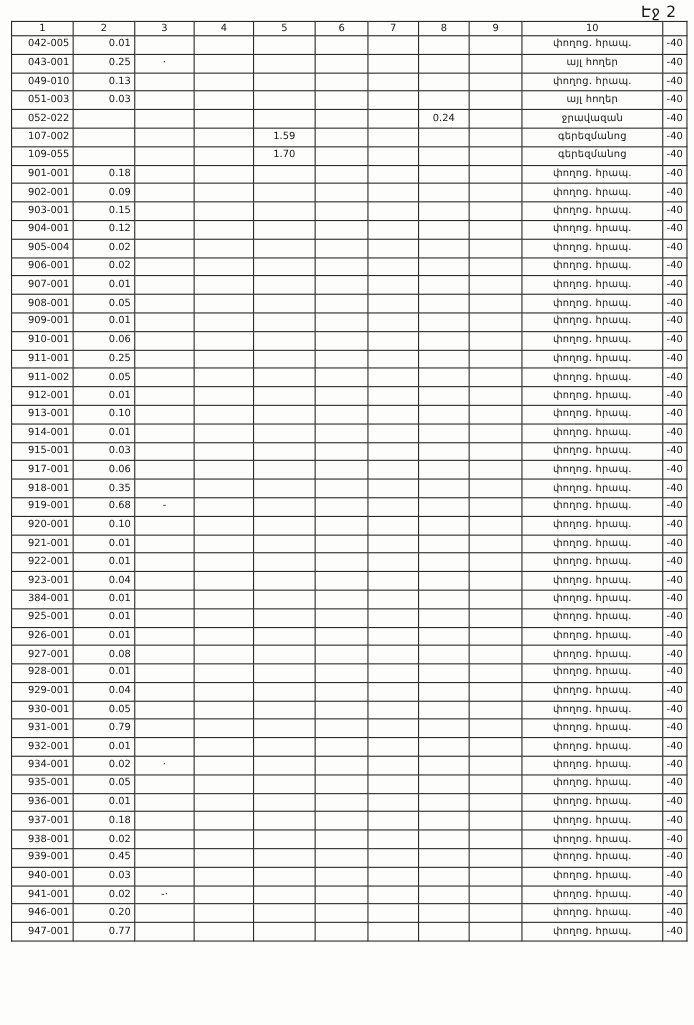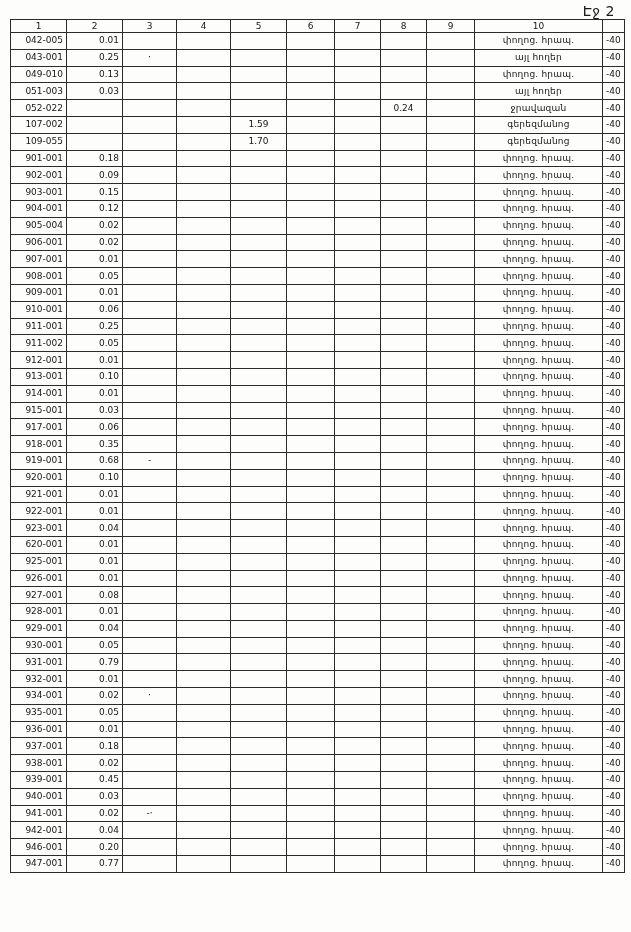--- a/index.html
+++ b/index.html
@@ -480,21 +480,21 @@
           <td class="c4"></td>
           <td class="c5"></td>
           <td class="c6"></td>
           <td class="c7"></td>
           <td class="c8"></td>
           <td class="c9"></td>
           <td class="c10">փողոց. հրապ.</td>
           <td class="mark">-40</td>
         </tr>
         <tr>
-          <td class="c1">620-001</td>
+          <td class="c1">384-001</td>
           <td class="c2">0.01</td>
           <td class="c3"></td>
           <td class="c4"></td>
           <td class="c5"></td>
           <td class="c6"></td>
           <td class="c7"></td>
           <td class="c8"></td>
           <td class="c9"></td>
           <td class="c10">փողոց. հրապ.</td>
           <td class="mark">-40</td>
@@ -691,33 +691,20 @@
           <td class="c7"></td>
           <td class="c8"></td>
           <td class="c9"></td>
           <td class="c10">փողոց. հրապ.</td>
           <td class="mark">-40</td>
         </tr>
         <tr>
           <td class="c1">941-001</td>
           <td class="c2">0.02</td>
           <td class="c3">-·</td>
-          <td class="c4"></td>
-          <td class="c5"></td>
-          <td class="c6"></td>
-          <td class="c7"></td>
-          <td class="c8"></td>
-          <td class="c9"></td>
-          <td class="c10">փողոց. հրապ.</td>
-          <td class="mark">-40</td>
-        </tr>
-        <tr>
-          <td class="c1">942-001</td>
-          <td class="c2">0.04</td>
-          <td class="c3"></td>
           <td class="c4"></td>
           <td class="c5"></td>
           <td class="c6"></td>
           <td class="c7"></td>
           <td class="c8"></td>
           <td class="c9"></td>
           <td class="c10">փողոց. հրապ.</td>
           <td class="mark">-40</td>
         </tr>
         <tr>

